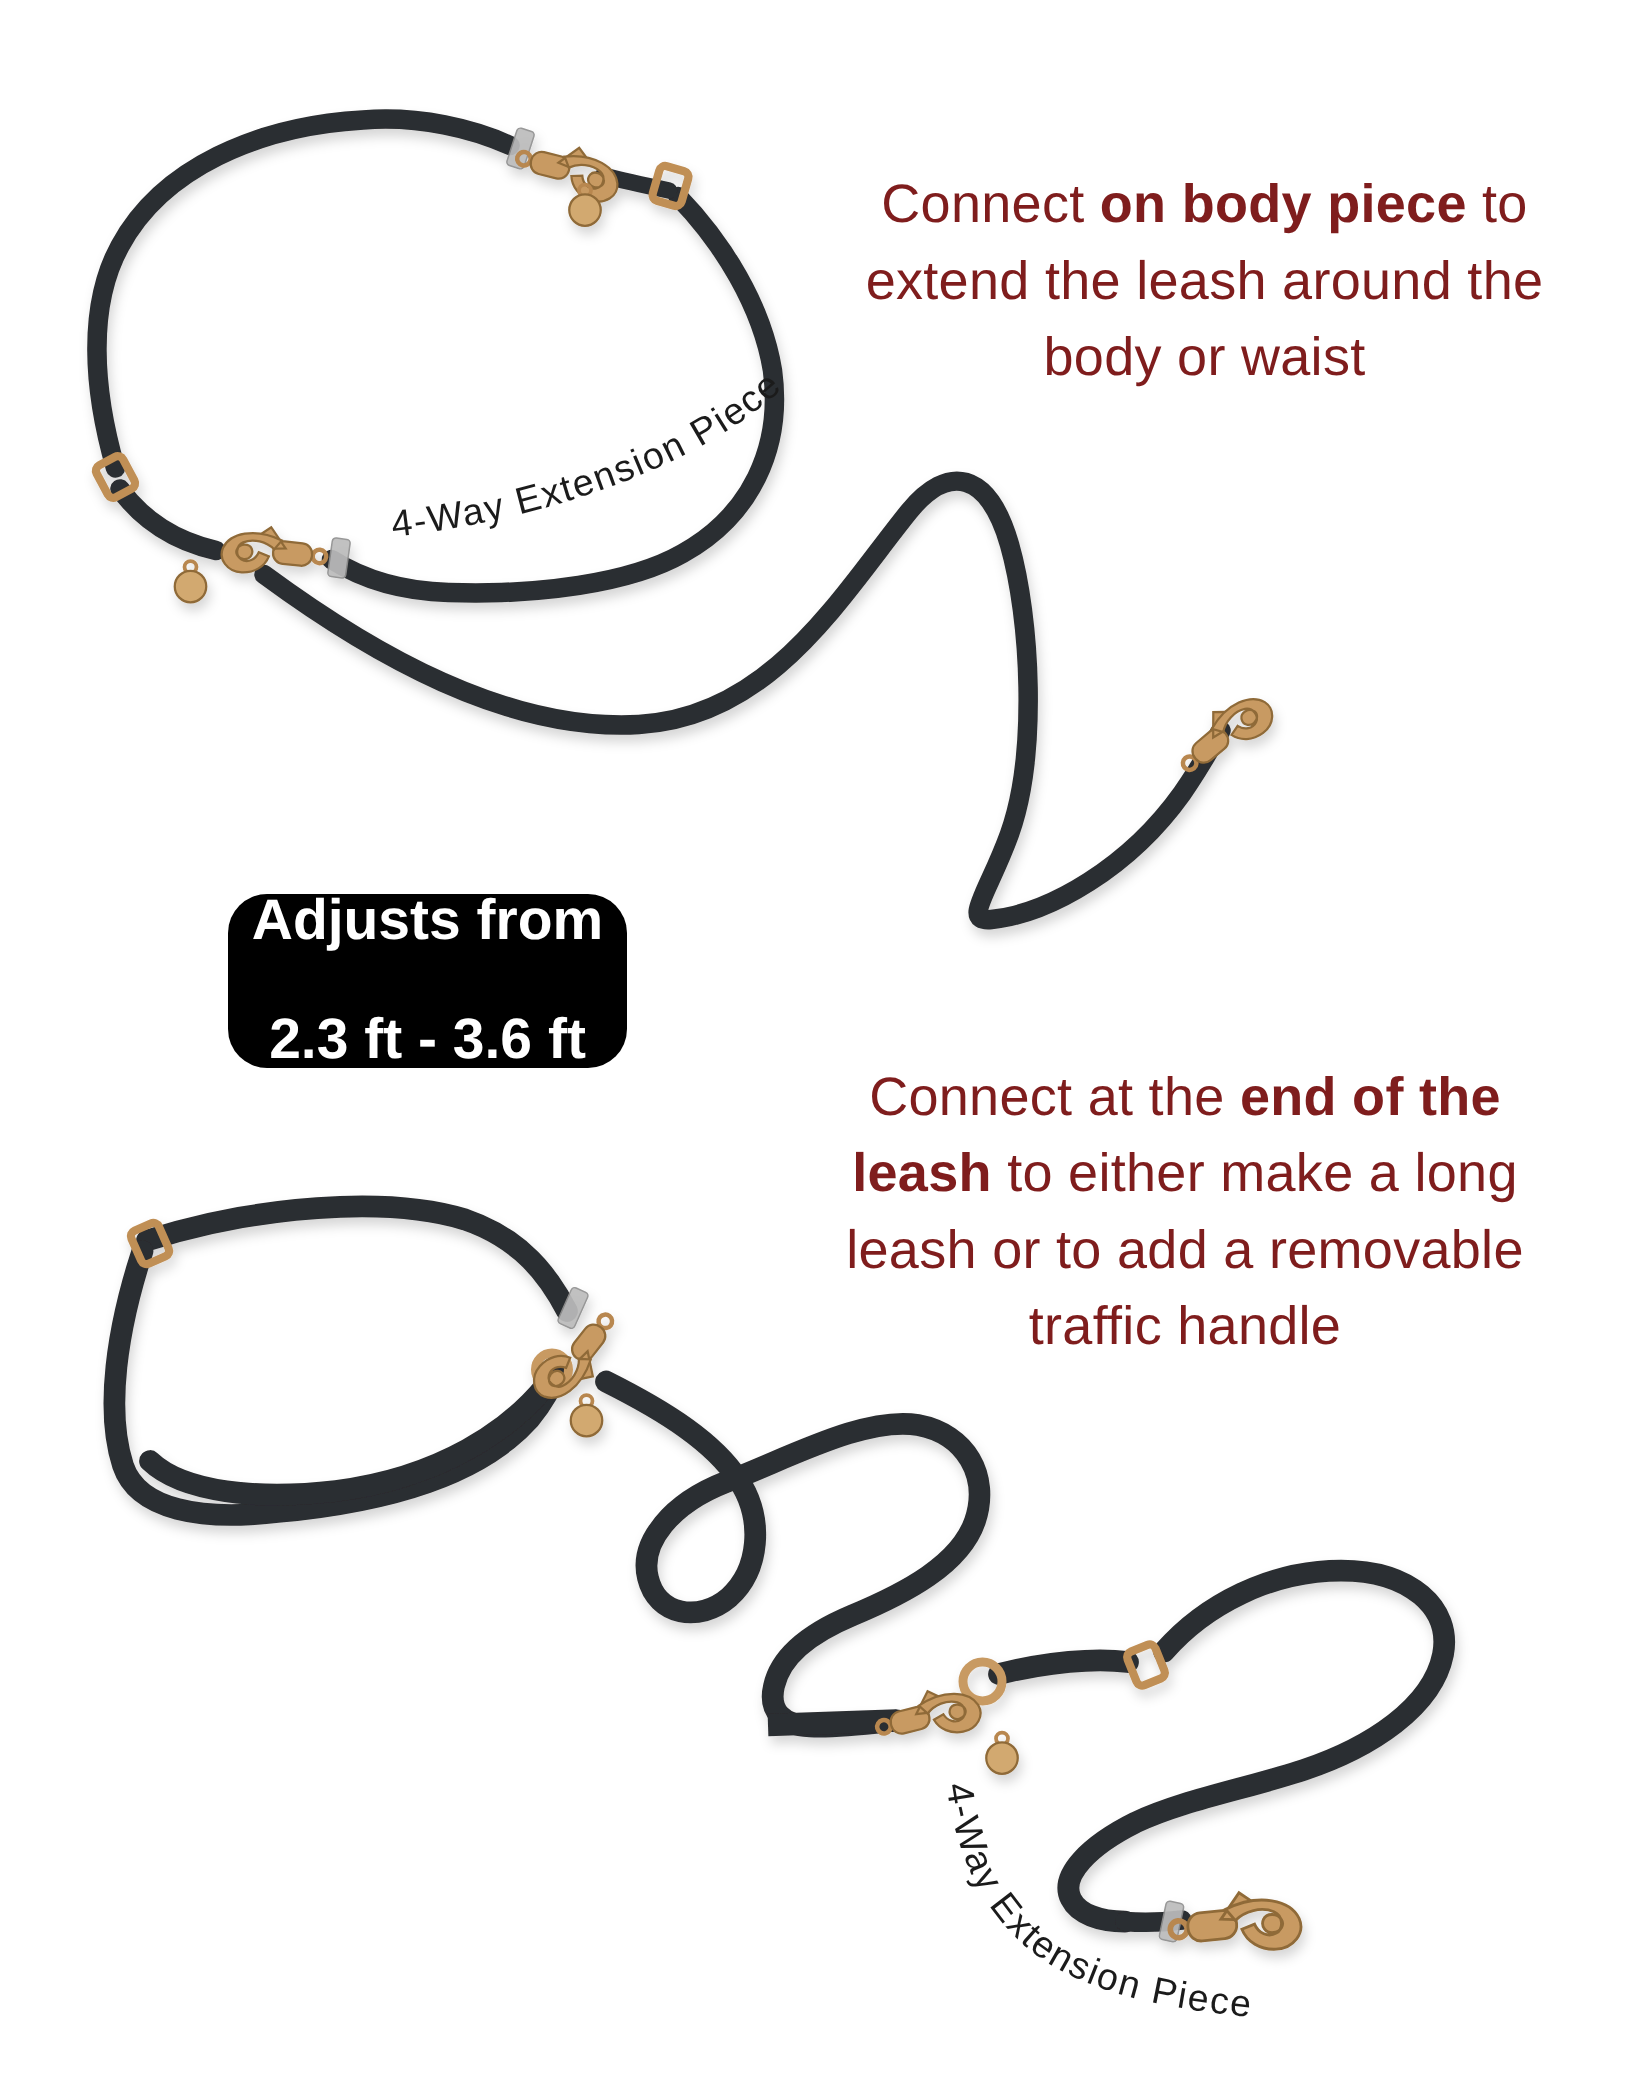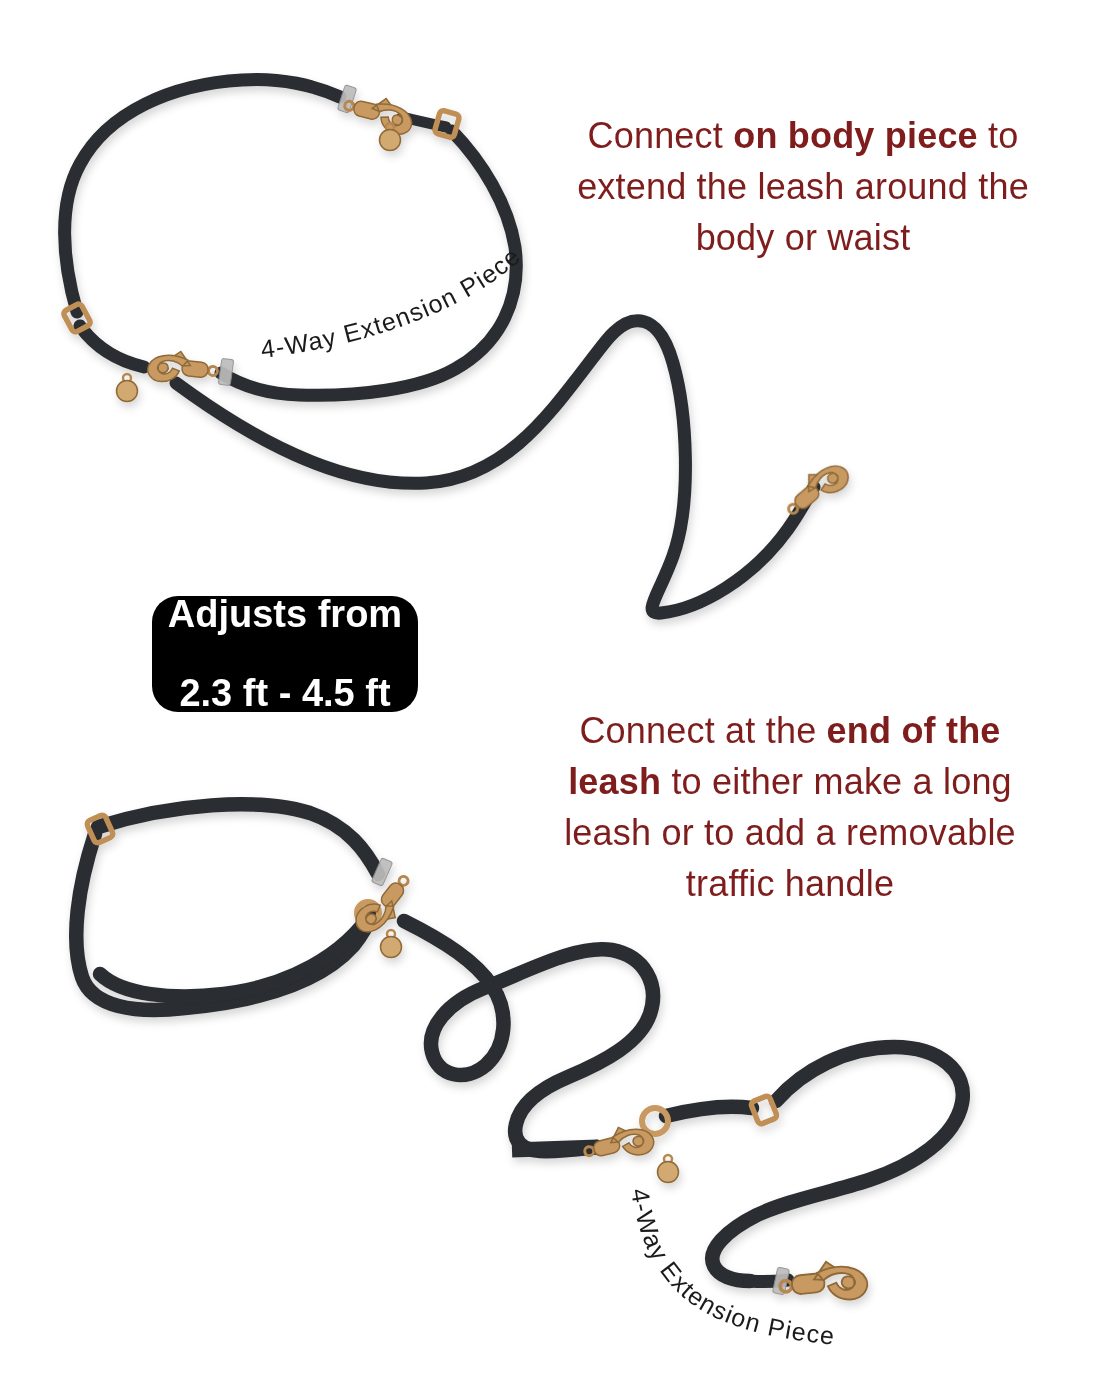--- a/index.html
+++ b/index.html
@@ -122,20 +122,20 @@
       <textPath href="#labelCurveBottom" startOffset="0">4-Way Extension Piece</textPath>
     </text>
   </svg>
 
   <div class="annotation ann-1">
     <span>Connect </span><b>on body piece</b><span> to extend the leash around the body or waist</span>
   </div>
 
   <div class="badge">
     <div>Adjusts from</div>
-    <div>2.3 ft - 4.5 ft</div>
+    <div>2.3 ft - 3.6 ft</div>
   </div>
 
   <div class="annotation ann-2">
     <span>Connect at the </span><b>end of the leash</b><span> to either make a long leash or to add a removable traffic handle</span>
   </div>
 
 </div>
 
 </body></html>

